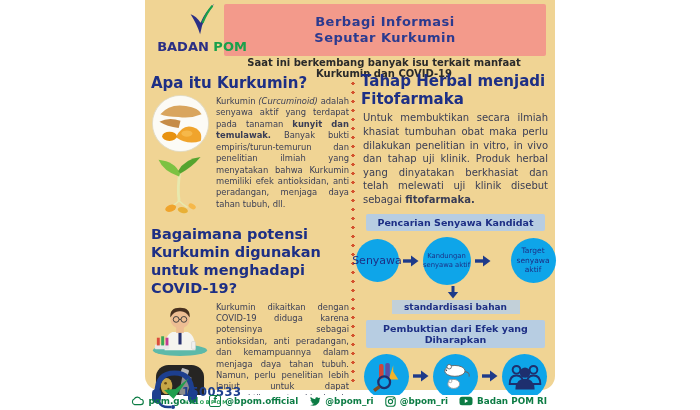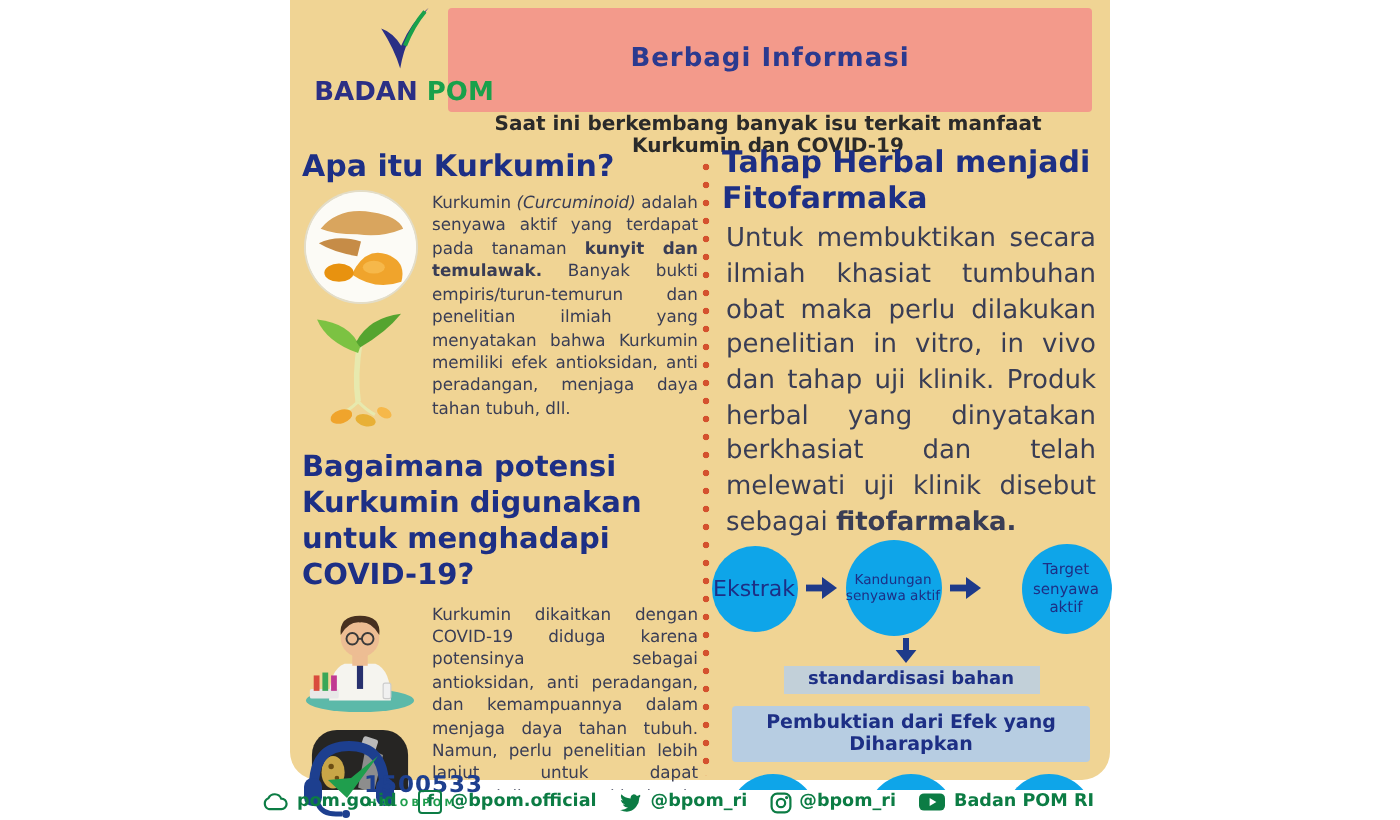--- a/index.html
+++ b/index.html
@@ -40,21 +40,21 @@
             box-shadow:0 0 0 1px #e3ddc8;}
   .sprout{margin-top:3px;}
   .scientist{margin-top:1px;}
   .microscope{margin-top:3px;}
   .body-text{flex:1;font-size:8.4px;line-height:1.36;text-align:justify;color:#393d55;
              padding-left:5px;min-width:0;}
   .it{font-style:italic;}
   .bd{font-weight:bold;}
 
   
-  .para{font-size:13px;line-height:1.36;text-align:justify;color:#393d55;padding:0 2px;}
+  .para{font-size:10px;line-height:1.36;text-align:justify;color:#393d55;padding:0 2px;}
   .sec-label{background:#b7cde2;color:#1d2f85;font-weight:bold;font-size:9.5px;text-align:center;
              padding:3px 0;margin:7px 5px 6px;border-radius:2px;}
   .sec-label.second{margin-top:6px;}
   .flow{display:flex;align-items:center;justify-content:center;gap:4px;}
   .circle{background:#0ea5e9;border-radius:50%;display:flex;align-items:center;justify-content:center;
           color:#1d2f85;font-weight:normal;text-align:center;flex:none;}
   .c-ekstrak{width:43px;height:43px;font-size:11px;}
   .c-kandungan{width:48px;height:48px;font-size:6.8px;line-height:1.3;}
   .c-target{width:45px;height:45px;font-size:7.5px;line-height:1.3;margin-left:16px;}
   .c-icon{width:45px;height:45px;}
@@ -95,20 +95,21 @@
         <path d="M31 5 Q25 12 20.5 23" stroke="#19a14b" stroke-width="2.2" fill="none"></path>
       </svg>
       <div class="logo-text">
         <span class="logo-badan">BADAN</span>
         <span class="logo-pom">POM</span>
       </div>
     </div>
 
     <div class="banner">
       <div class="t">Berbagi Informasi</div>
+      <div class="t">Seputar Kurkumin</div>
     </div>
     <div class="subtitle">Saat ini berkembang banyak isu terkait manfaat Kurkumin dan COVID-19</div>
 
     <div class="main">
 
       <div class="col-left">
         <h2 class="h-what">Apa itu Kurkumin?</h2>
 
         <div class="row">
           <div class="illus">
@@ -184,23 +185,24 @@
       <div class="col-right">
         <h2 class="h-herbal">
           <span>Tahap Herbal menjadi</span><br>
           <span>Fitofarmaka</span>
         </h2>
 
         <div class="para">
           <span>Untuk membuktikan secara ilmiah khasiat tumbuhan obat maka perlu dilakukan penelitian in vitro, in vivo dan tahap uji klinik. Produk herbal yang dinyatakan berkhasiat dan telah melewati uji klinik disebut sebagai </span><span class="bd">fitofarmaka.</span>
         </div>
 
+        <div class="sec-label">Pencarian Senyawa Kandidat</div>
 
         <div class="flow">
-          <div class="circle c-ekstrak">Ekstrak</div>
+          <div class="circle c-ekstrak">Senyawa</div>
           <span class="arrow">
             <svg width="16" height="12" viewBox="0 0 16 12">
                 <path d="M0 6 H9" stroke="#1e3a8a" stroke-width="3.4"></path>
                 <path d="M8 .5 L15.5 6 L8 11.5 Z" fill="#1e3a8a"></path>
               </svg>
           </span>
           <div class="circle c-kandungan">Kandungan senyawa aktif</div>
           <span class="arrow">
             <svg width="16" height="12" viewBox="0 0 16 12">
                 <path d="M0 6 H9" stroke="#1e3a8a" stroke-width="3.4"></path>

